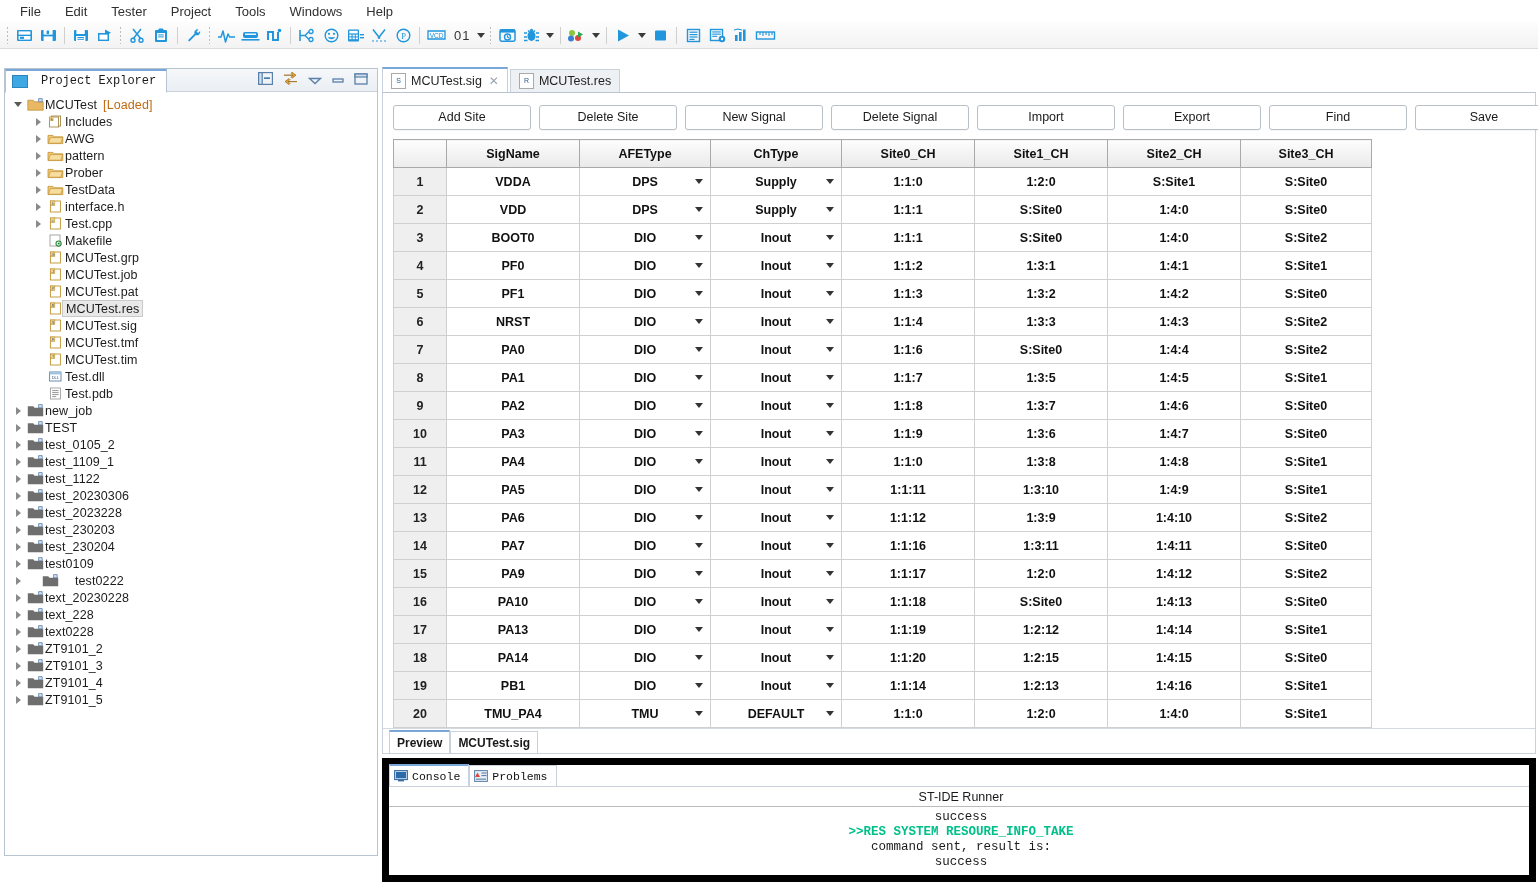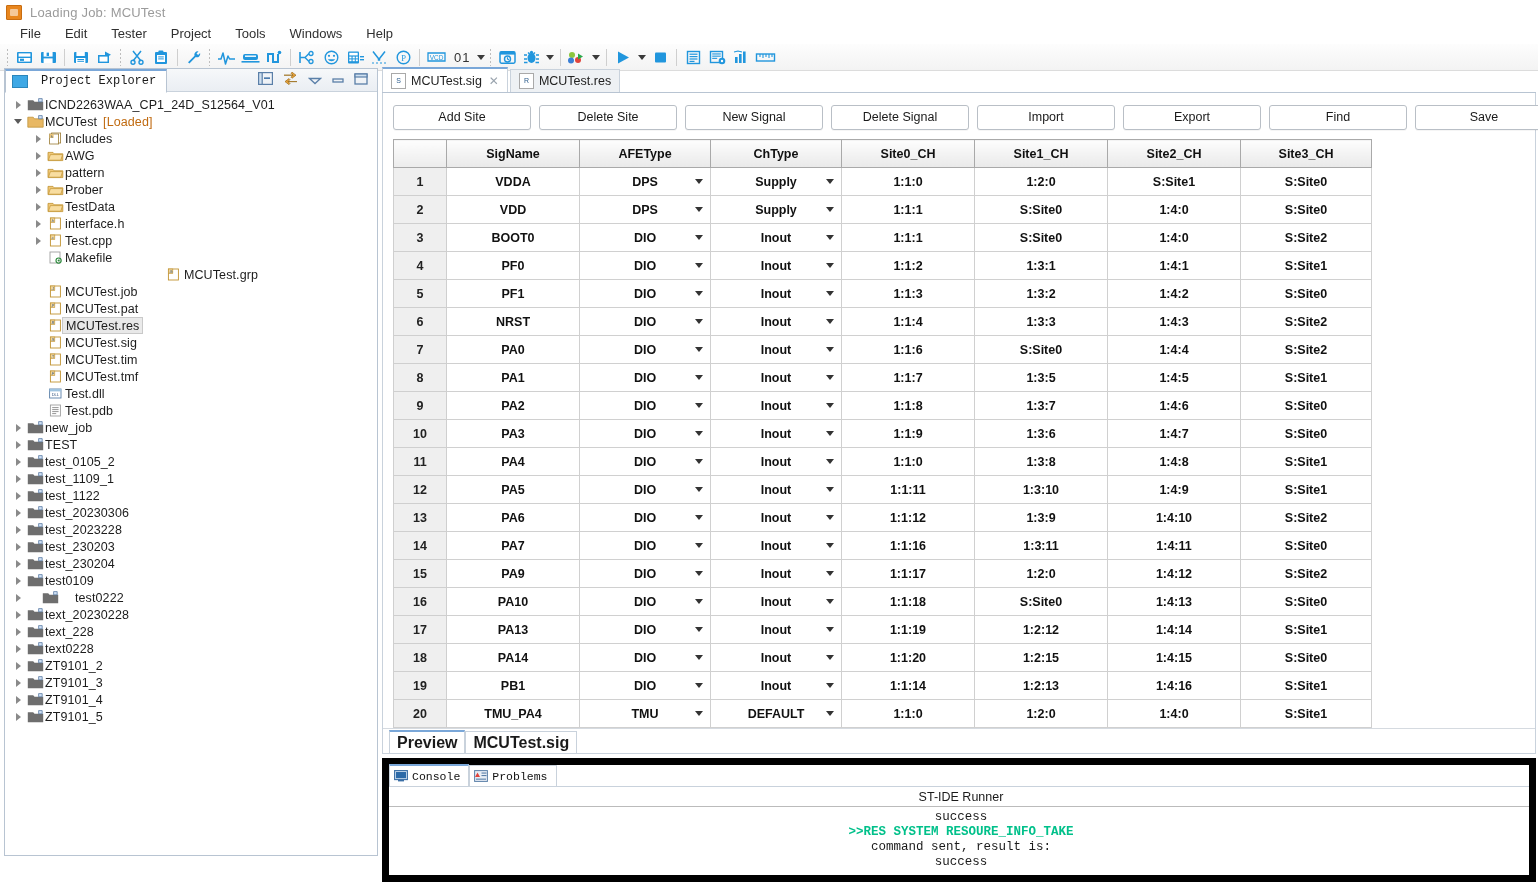--- a/index.html
+++ b/index.html
@@ -76,41 +76,37 @@
      background:linear-gradient(#fdfdfd,#e9e9e9);
      border:1px solid #a9a9a9;height:25px;font-size:12.5px;font-weight:bold;color:#111;
   }
   table.grid td{border:1px solid #d0d0d0;height:25px;font-size:12.5px;text-align:center;color:#111;font-weight:bold;background:#fff;}
   table.grid td.rownum{background:#efefef;border:1px solid #cfcfcf;color:#222;width:50px;}
   .cell-dd{display:flex;align-items:center;justify-content:center;position:relative;height:100%;}
   .cell-dd .ddarrow{position:absolute;right:6px;width:0;height:0;border-left:4px solid transparent;border-right:4px solid transparent;border-top:5px solid #333;}
 
   
   .prev-tabs{height:24px;display:flex;align-items:flex-end;padding-left:6px;border-top:1px solid #d5dae0;}
-  .ptab{height:21px;display:flex;align-items:center;padding:0 7px;font-size:16px;font-weight:bold;color:#1a1a1a;background:#fff;border:1px solid #c9d2dc;border-bottom:none;}
+  .ptab{height:21px;display:flex;align-items:center;padding:0 7px;font-size:12px;font-weight:bold;color:#1a1a1a;background:#fff;border:1px solid #c9d2dc;border-bottom:none;}
   .ptab.active{border-top:2px solid #7aa7d8;}
 
   
   .console{height:140px;margin:4px 0 4px 4px;border:7px solid #000000;background:#fff;display:flex;flex-direction:column;text-align:center;}
   .c-tabs{height:21px;display:flex;align-items:flex-end;border-bottom:1px solid #c9d2dc;}
   .c-tab{display:flex;align-items:center;height:20px;padding:0 8px 0 4px;font-family:"Liberation Mono",monospace;font-size:11.5px;color:#111;background:#fff;border:1px solid #c9d2dc;border-bottom:none;}
   .c-tab.active{border-top:2px solid #7aa7d8;}
   .c-title{font-size:12.5px;color:#1a1a1a;padding:3px 0 2px 4px;border-bottom:1px solid #bbbbbb;}
   .c-out{flex:1;overflow:hidden;padding:3px 0 0 4px;font-family:"Liberation Mono",monospace;font-size:12.5px;line-height:15px;color:#1a1a1a;}
   .c-out .g{color:#00c08a;font-weight:bold;}
 </style>
 </head>
 <body>
 
 <div class="app">
 
-  <div class="titlebar">
-    <div class="app-icon"></div>
-    <div class="title-text">Loading Job: MCUTest</div>
-  </div>
 
   <div class="menubar" id="menubar">
       <div class="menu-item">File</div>
       <div class="menu-item">Edit</div>
       <div class="menu-item">Tester</div>
       <div class="menu-item">Project</div>
       <div class="menu-item">Tools</div>
       <div class="menu-item">Windows</div>
       <div class="menu-item">Help</div>
     </div>
@@ -353,32 +349,20 @@
           </span>
           <span>
             <svg width="14" height="12" viewBox="0 0 14 12">
                 <rect x="1" y="1" width="12" height="10" fill="none" stroke="#5a7fa8" stroke-width="1.3"></rect>
                 <rect x="1" y="1" width="12" height="3" fill="#cfe0f0" stroke="#5a7fa8" stroke-width="1.2"></rect>
               </svg>
           </span>
         </div>
       </div>
       <div class="exp-tree" id="tree">
-          <div class="node" style="padding-left: 6px;">
-            <span class="arrow">
-              <span></span>
-            </span>
-            <span class="ico">
-              <svg width="17" height="13" viewBox="0 0 17 13">
-                <path d="M.8 2.2h5.4l1.3 1.6h8.7v8.4H.8z" fill="#6e6e6e"></path>
-                <path d="M11.6.6h3.6v3.2h-3.6z" fill="#cfe0f5" stroke="#4a6f9b" stroke-width=".7"></path>
-              </svg>
-            </span>
-            <span><span class="lbl">ICND2263WAA_CP1_24D_S12564_V01</span></span>
-          </div>
           <div class="node open" style="padding-left: 6px;">
             <span class="arrow">
               <span></span>
             </span>
             <span class="ico">
               <svg width="17" height="13" viewBox="0 0 17 13">
                 <path d="M.8 2.2h5.4l1.3 1.6h8.7v8.4H.8z" fill="#e8b864" stroke="#b98c2e" stroke-width=".7"></path>
                 <path d="M11.6.6h3.6v3.2h-3.6z" fill="#cfe0f5" stroke="#4a6f9b" stroke-width=".7"></path>
               </svg>
             </span>
@@ -476,21 +460,21 @@
             <span class="arrow none"></span>
             <span class="ico">
               <svg width="17" height="13" viewBox="0 0 17 13">
                 <rect x="3" y="1" width="10" height="11" fill="#fff" stroke="#9e9e9e" stroke-width=".9"></rect>
                 <circle cx="11.6" cy="9.6" r="2.6" fill="none" stroke="#2a8a3a" stroke-width="1.1"></circle>
                 <circle cx="11.6" cy="9.6" r="1" fill="#2a8a3a"></circle>
               </svg>
             </span>
             <span><span class="lbl">Makefile</span></span>
           </div>
-          <div class="node" style="padding-left: 26px; justify-content: center;">
+          <div class="node" style="padding-left: 26px;">
             <span class="arrow none"></span>
             <span class="ico">
               <svg width="17" height="13" viewBox="0 0 17 13">
                 <rect x="3.4" y="1" width="10" height="11" fill="#fff" stroke="#c09230" stroke-width=".9"></rect>
                 <rect x="3.4" y="1" width="4.4" height="4.4" fill="#efd49a" stroke="#c09230" stroke-width=".6"></rect>
                 <text x="5.6" y="4.8" font-size="3.6" text-anchor="middle" fill="#2c4f7c" font-family="Liberation Sans, sans-serif">.G</text>
               </svg>
             </span>
             <span><span class="lbl">MCUTest.grp</span></span>
           </div>
@@ -537,35 +521,35 @@
               </svg>
             </span>
             <span><span class="lbl">MCUTest.sig</span></span>
           </div>
           <div class="node" style="padding-left: 26px;">
             <span class="arrow none"></span>
             <span class="ico">
               <svg width="17" height="13" viewBox="0 0 17 13">
                 <rect x="3.4" y="1" width="10" height="11" fill="#fff" stroke="#c09230" stroke-width=".9"></rect>
                 <rect x="3.4" y="1" width="4.4" height="4.4" fill="#efd49a" stroke="#c09230" stroke-width=".6"></rect>
-                <text x="5.6" y="4.8" font-size="3.6" text-anchor="middle" fill="#2c4f7c" font-family="Liberation Sans, sans-serif">.T</text>
-              </svg>
-            </span>
-            <span><span class="lbl">MCUTest.tim</span></span>
+                <text x="5.6" y="4.8" font-size="3.6" text-anchor="middle" fill="#2c4f7c" font-family="Liberation Sans, sans-serif">.F</text>
+              </svg>
+            </span>
+            <span><span class="lbl">MCUTest.tmf</span></span>
           </div>
           <div class="node" style="padding-left: 26px;">
             <span class="arrow none"></span>
             <span class="ico">
               <svg width="17" height="13" viewBox="0 0 17 13">
                 <rect x="3.4" y="1" width="10" height="11" fill="#fff" stroke="#c09230" stroke-width=".9"></rect>
                 <rect x="3.4" y="1" width="4.4" height="4.4" fill="#efd49a" stroke="#c09230" stroke-width=".6"></rect>
-                <text x="5.6" y="4.8" font-size="3.6" text-anchor="middle" fill="#2c4f7c" font-family="Liberation Sans, sans-serif">.F</text>
-              </svg>
-            </span>
-            <span><span class="lbl">MCUTest.tmf</span></span>
+                <text x="5.6" y="4.8" font-size="3.6" text-anchor="middle" fill="#2c4f7c" font-family="Liberation Sans, sans-serif">.T</text>
+              </svg>
+            </span>
+            <span><span class="lbl">MCUTest.tim</span></span>
           </div>
           <div class="node" style="padding-left: 26px;">
             <span class="arrow none"></span>
             <span class="ico">
               <svg width="17" height="13" viewBox="0 0 17 13">
                 <rect x="2.6" y="2" width="11.4" height="9" fill="#fff" stroke="#5a7fa8" stroke-width=".9"></rect>
                 <rect x="2.6" y="2" width="11.4" height="2.4" fill="#9ec3e0"></rect>
                 <text x="8.3" y="9.4" font-size="4" text-anchor="middle" fill="#2c4f7c" font-family="Liberation Sans, sans-serif">DLL</text>
               </svg>
             </span>

